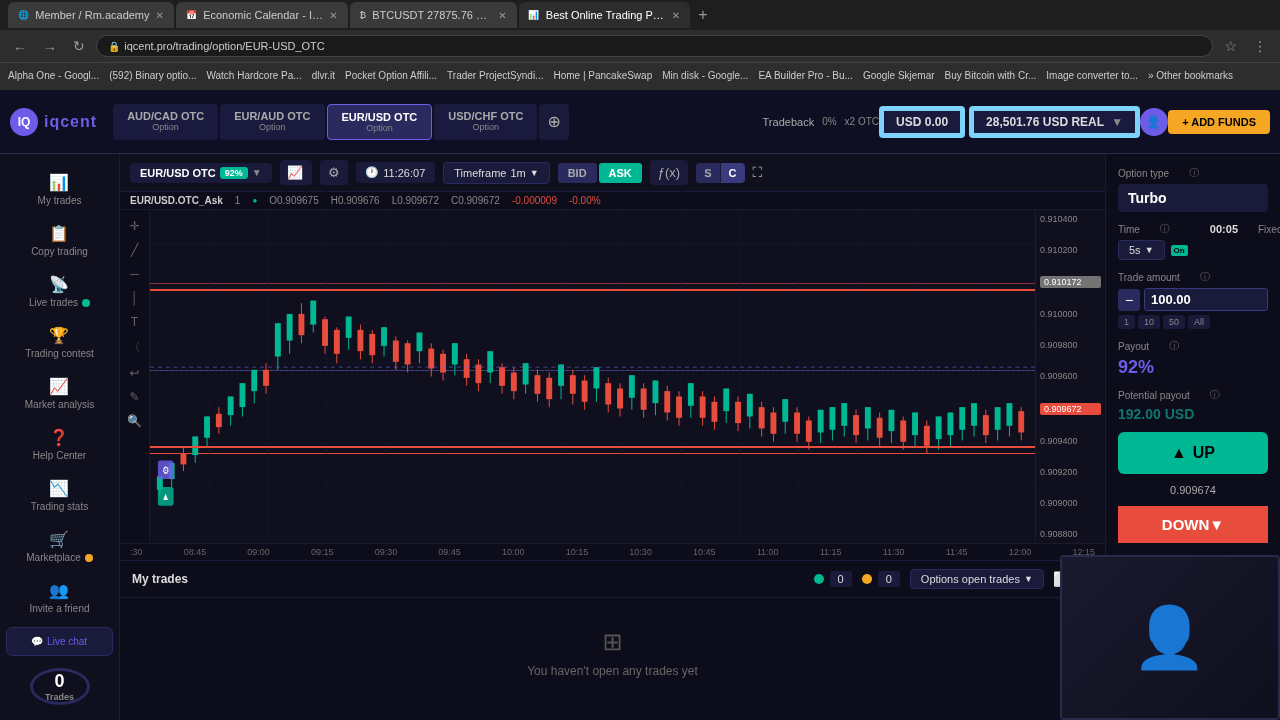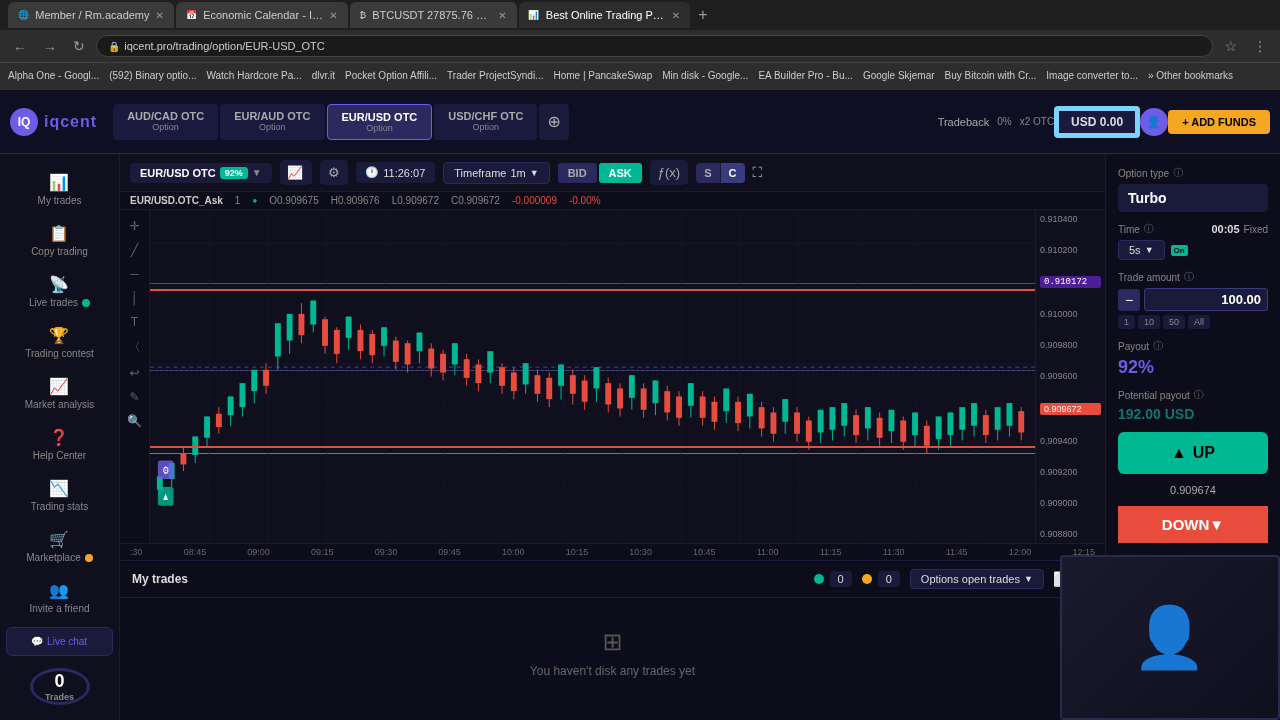--- a/index.html
+++ b/index.html
@@ -415,25 +415,24 @@
       border-left: 1px solid #1a1a3a;
       display: flex;
       flex-direction: column;
       justify-content: space-between;
       padding: 4px 4px;
       font-size: 9px;
       color: #888;
     }
     .price-label { }
     .price-label.highlight-red {
-      background: #4c1d95;
+      background: #737373;
       color: #fff;
       padding: 1px 4px;
       border-radius: 2px;
-      font-family: Liberation Mono, monospace;
     }
     .price-label.highlight-red2 {
       background: #e74c3c;
       color: #fff;
       padding: 1px 4px;
       border-radius: 2px;
     }
     .time-axis {
       display: flex;
       justify-content: space-between;
@@ -559,21 +558,21 @@
       flex-shrink: 0;
       overflow-y: auto;
     }
     .option-type-section {}
     .section-label {
       font-size: 10px;
       color: #888;
       margin-bottom: 4px;
       display: flex;
       align-items: center;
-      gap: 4px;
+      gap: 20px;
     }
     .option-type-value {
       font-size: 14px;
       font-weight: 600;
       color: #fff;
       background: #1a1a3a;
       padding: 6px 10px;
       border-radius: 4px;
     }
     .time-section {}
@@ -619,21 +618,21 @@
     }
     .amount-input {
       flex: 1;
       background: #1a1a3a;
       border: 1px solid #3a3a7e;
       border-radius: 3px;
       padding: 3px 6px;
       color: #fff;
       font-size: 13px;
       font-weight: 600;
-      text-align: right;
+      text-align: left;
       width: 60px;
     }
     .amount-presets {
       display: flex;
       gap: 3px;
       margin-top: 4px;
     }
     .preset-btn {
       background: #1a1a3a;
       border: none;
@@ -823,20 +822,24 @@
     </div>
     <div class="top-bar-spacer"></div>
     <div class="tradeback-info">
       <span class="tradeback-label">Tradeback</span>
       <span>0%</span>
       <span>x2 OTC</span>
     </div>
     <div class="balance-display">
       <span>USD 0.00</span>
     </div>
+    <div class="balance-display" style="margin-left:4px">
+      <span>28,501.76 USD REAL</span>
+      <span style="margin-left:4px;color:#888">▼</span>
+    </div>
     <div class="user-avatar">
       <span style="font-size:12px">👤</span>
     </div>
     <button class="add-funds-btn">+ ADD FUNDS</button>
   </div>
 
   <div class="main-content">
 
     <div class="sidebar">
       <div class="sidebar-item">
@@ -1258,21 +1261,21 @@
           </div>
           <div class="open-trades-select">
             <span>Options open trades</span>
             <span style="font-size:9px">▼</span>
           </div>
           <button class="panel-icon-btn">⬜</button>
           <button class="panel-icon-btn">✕</button>
         </div>
         <div class="bottom-panel-content">
           <div class="empty-icon">⊞</div>
-          <span class="empty-text">You haven't disk any trades yet</span>
+          <span class="empty-text">You haven't open any trades yet</span>
         </div>
       </div>
     </div>
 
     <div class="right-panel">
       <div class="option-type-section">
         <div class="section-label">
           <span>Option type</span>
           <span style="cursor:pointer;color:#666">ⓘ</span>
         </div>

